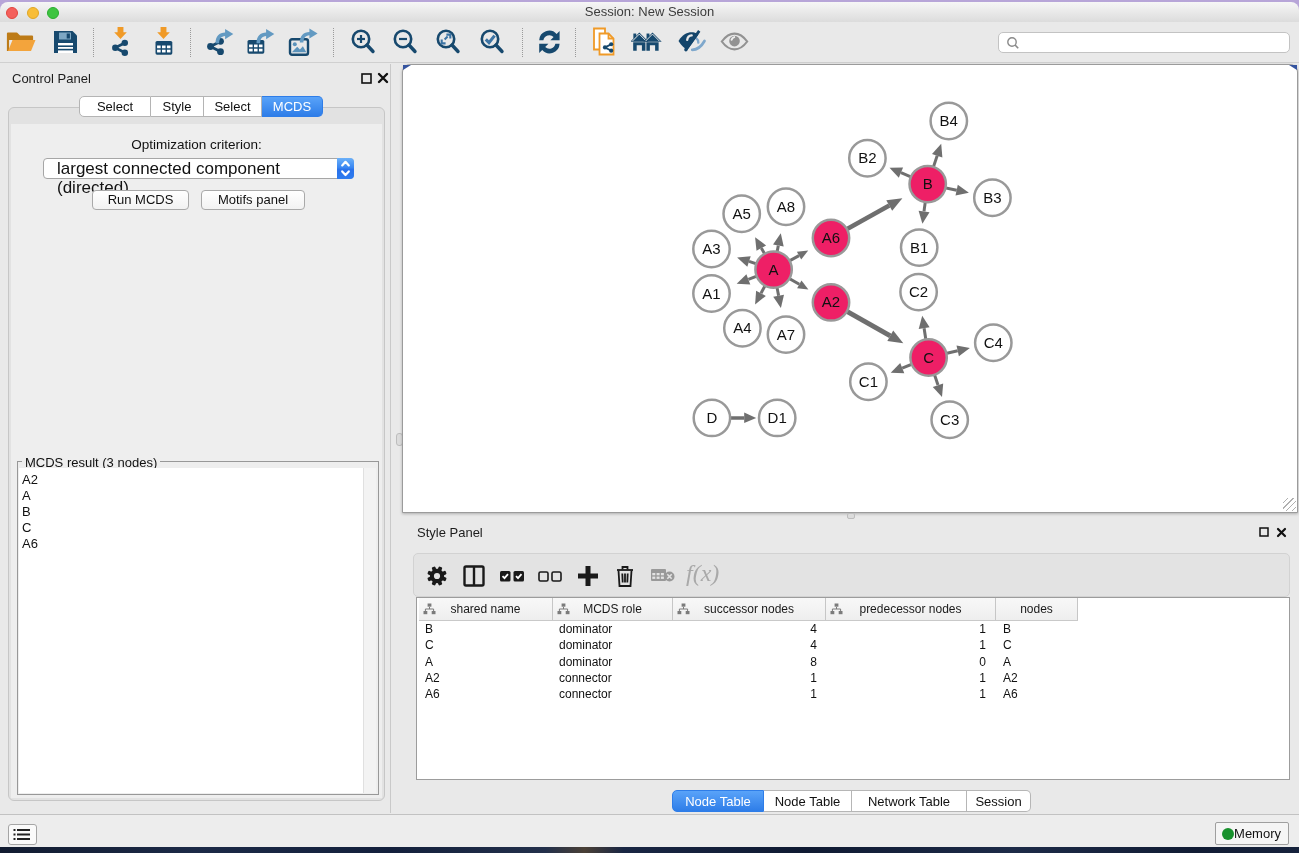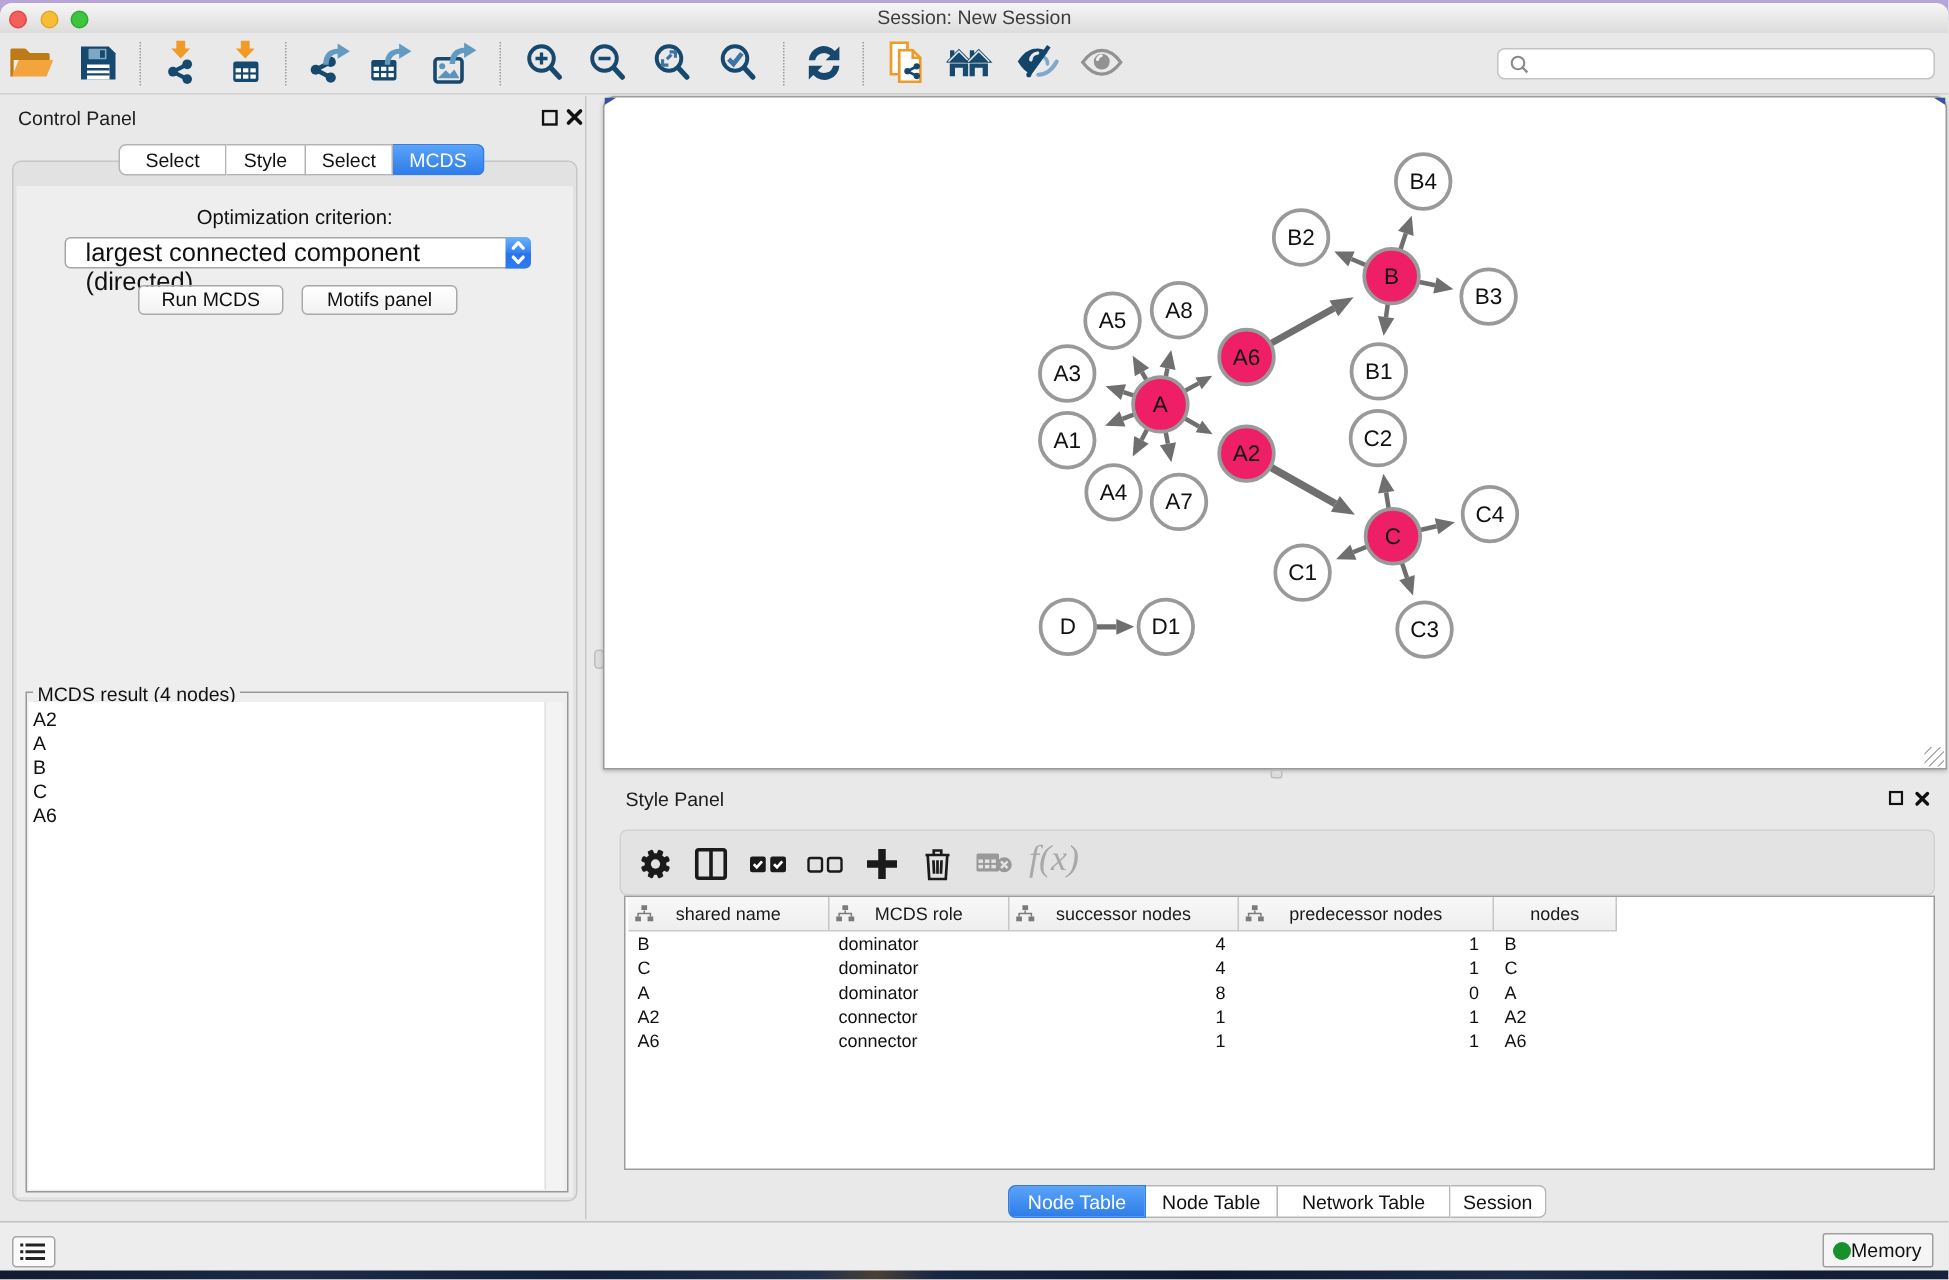--- a/index.html
+++ b/index.html
@@ -290,21 +290,21 @@
 <div class="abs" id="combo">
   <div class="ctext">largest connected component (directed)</div>
   <div class="spin"><svg width="17" height="21" viewBox="0 0 17 21">
     <path d="M5.2 7.4 L8.5 3.8 L11.8 7.4" fill="none" stroke="#fff" stroke-width="2.2" stroke-linejoin="round" stroke-linecap="round"></path>
     <path d="M5.2 13.4 L8.5 17 L11.8 13.4" fill="none" stroke="#fff" stroke-width="2.2" stroke-linejoin="round" stroke-linecap="round"></path>
       </svg></div>
 </div>
 <div class="btn" style="left:92px;top:190px;width:97px">Run MCDS</div>
 <div class="btn" style="left:201px;top:190px;width:104px">Motifs panel</div>
 <div class="abs" id="fieldset"></div>
-<div class="abs" id="legend">MCDS result (4 nodes)</div>
+<div class="abs" id="legend">MCDS result (3 nodes)</div>
 <div class="abs" id="mlist">
     <div class="li" style="padding-top:4px">A2</div>
     <div class="li">A</div>
     <div class="li">B</div>
     <div class="li">C</div>
     <div class="li">A6</div>
   </div>
 <div class="abs" id="msb"></div>
 <div class="abs" style="left:390px;top:64px;width:1px;height:749px;background:#c9c9c9"></div>
 <div class="abs" id="vsplit-handle"></div>

